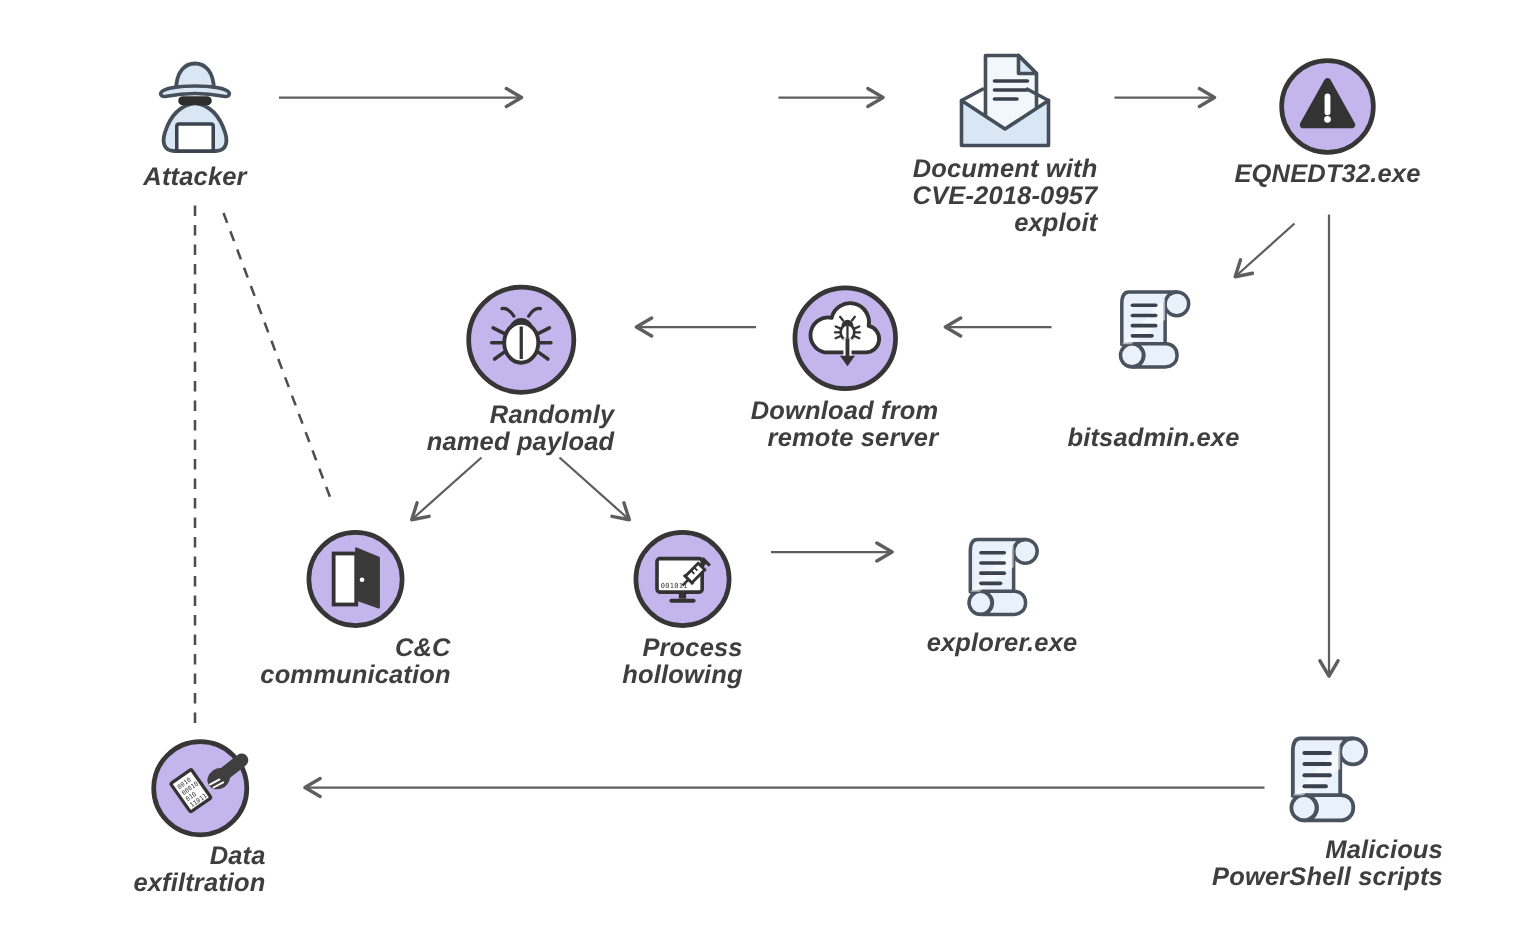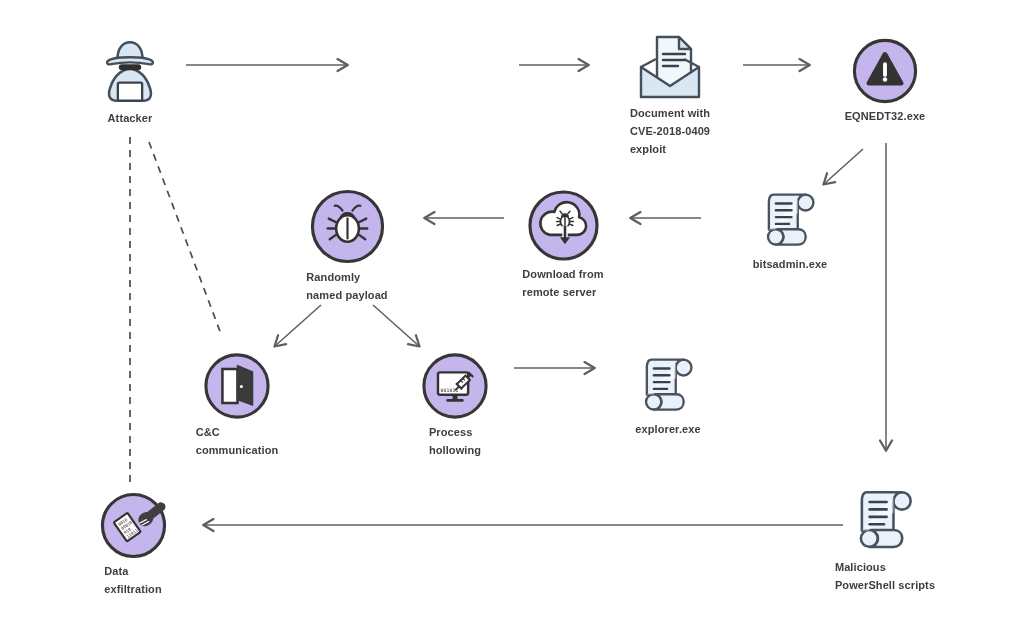--- a/index.html
+++ b/index.html
@@ -2,22 +2,22 @@
 <html><head>
 <meta charset="utf-8">
 <style>
   html,body{margin:0;padding:0;background:#ffffff;}
   #stage{position:relative;width:1024px;height:625px;background:#ffffff;overflow:hidden;
          font-family:"Liberation Sans",sans-serif;}
   #connectors{position:absolute;left:0;top:0;width:1024px;height:625px;pointer-events:none;}
   .arrow{stroke:#5e5e5e;stroke-width:1.5;fill:none;marker-end:url(#mk);}
   .dashed{stroke:#4d4d4d;stroke-width:1.7;fill:none;stroke-dasharray:7 6;}
   .node{position:absolute;display:flex;flex-direction:column;align-items:center;}
-  .node .lbl{margin-top:3px;font-size:11px;line-height:18px;font-weight:600;color:#3e3e3e;
-             text-align:left;white-space:pre-line;letter-spacing:.1px;}
+  .node .lbl{margin-top:3px;font-size:17px;line-height:18px;font-weight:600;color:#3e3e3e;
+             text-align:right;white-space:pre-line;letter-spacing:.1px;font-style:italic;}
   .defsvg{position:absolute;width:0;height:0;}
 </style>
 </head>
 <body>
 
 <div id="stage">
 
   <svg class="defsvg" aria-hidden="true">
     <defs>
       <symbol id="scroll-symbol" viewBox="0 0 60 66">
@@ -78,35 +78,35 @@
       <g stroke="#39424c" stroke-width="2.4" stroke-linecap="round">
         <line x1="31" y1="21" x2="53" y2="21"></line>
         <line x1="31" y1="27" x2="53" y2="27"></line>
         <line x1="31" y1="33" x2="46" y2="33"></line>
       </g>
       <line x1="9" y1="34" x2="23" y2="26.5" stroke="#454f59" stroke-width="2.4" stroke-linecap="round"></line>
       <line x1="67" y1="34" x2="53" y2="26.5" stroke="#454f59" stroke-width="2.4" stroke-linecap="round"></line>
       <path d="M9,34 L38,53 L67,34 V64 H9 Z" fill="#d9e6f3" stroke="#454f59" stroke-width="2.4" stroke-linejoin="round"></path>
     </svg>
     <div class="lbl">Document with
-CVE-2018-0409
+CVE-2018-0957
 exploit</div>
   </div>
 
   <div class="node" style="left:810px;top:38px;width:150px;">
     <svg width="66" height="66" viewBox="-34 -34 68 68">
       <circle r="31.5" fill="#c4b5ec" stroke="#363636" stroke-width="3.2"></circle>
       <path d="M0,-17 L16.5,12.5 H-16.5 Z" fill="#333333" stroke="#333333" stroke-width="5" stroke-linejoin="round"></path>
       <line x1="0" y1="-7" x2="0" y2="4" stroke="#ffffff" stroke-width="4" stroke-linecap="round"></line>
       <circle cx="0" cy="8.8" r="2.3" fill="#ffffff"></circle>
     </svg>
     <div class="lbl">EQNEDT32.exe</div>
   </div>
 
-  <div class="node" style="left:715px;top:188px;width:150px;">
+  <div class="node" style="left:694px;top:188px;width:150px;gap:28px;">
     <svg width="62" height="64" viewBox="0 0 60 66">
       <use href="#scroll-symbol"></use>
     </svg>
     <div class="lbl">bitsadmin.exe</div>
   </div>
 
   <div class="node" style="left:272px;top:188px;width:150px;">
     <svg width="77" height="77" viewBox="-39 -39 78 78">
       <circle r="35.5" fill="#c4b5ec" stroke="#363636" stroke-width="3.2"></circle>
       <path d="M-5,-16 Q-9,-22 -13,-21" fill="none" stroke="#333333" stroke-width="2.2" stroke-linecap="round"></path>

